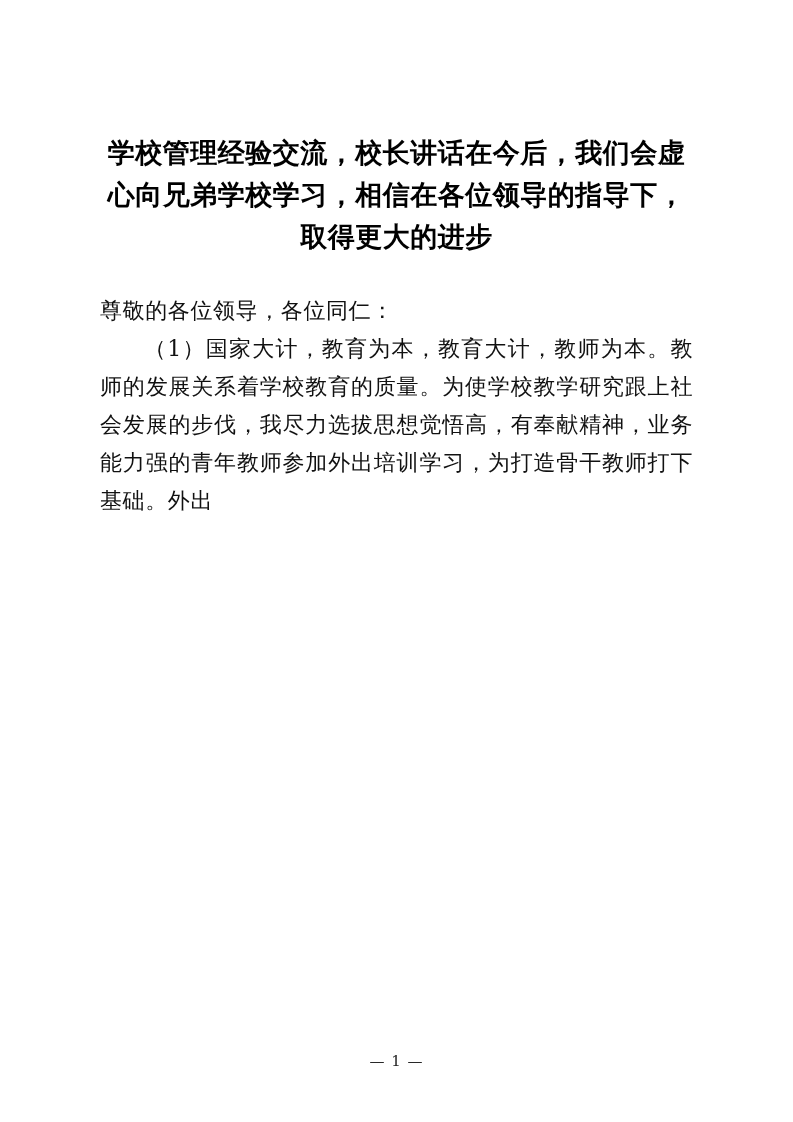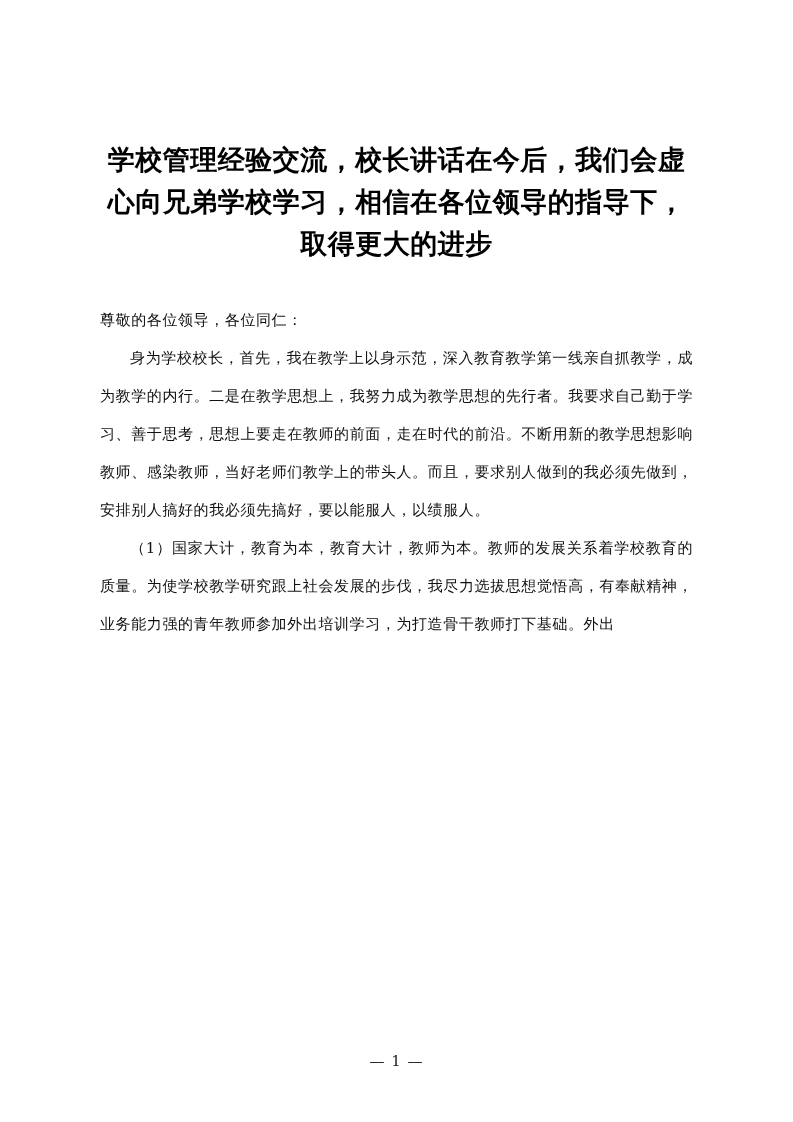--- a/index.html
+++ b/index.html
@@ -15,31 +15,31 @@
     overflow: hidden;
   }
   .page {
     position: relative;
     width: 793px;
     height: 1122px;
     box-sizing: border-box;
     padding: 132px 100px 40px 100px;
   }
   .doc-title {
-    font-family: Liberation Mono, monospace;
+    font-family: Liberation Sans, sans-serif;
     font-weight: bold;
     font-size: 27px;
     line-height: 42px;
     text-align: center;
     letter-spacing: 0.5px;
-    margin: 9px 0 34px 0;
+    margin: 0 0 34px 0;
     color: #000;
   }
   .body-text {
-    font-size: 15px;
+    font-size: 22px;
     line-height: 38px;
     text-align: justify;
     text-justify: inter-ideograph;
     letter-spacing: 0.6px;
     margin: 0;
     color: #111;
   }
   .para {
     margin: 0;
     text-indent: 2em;
@@ -68,21 +68,20 @@
 
 <div class="page">
 
   <h1 class="doc-title">学校管理经验交流，校长讲话在今后，我们会虚心向兄弟学校学习，相信在各位领导的指导下，取得更大的进步</h1>
 
   <div class="body-text">
     <p class="para no-indent">尊敬的各位领导，各位同仁：</p>
 
 
 
-    <p class="para">身为学校校长，首先，我在教学上以身示范，深入教育教学第一线亲自抓教学，成为教学的内行。二是在教学思想上，我努力成为教学思想的先行者。我要求自己勤于学习、善于思考，思想上要走在教师的前面，走在时代的前沿。不断用新的教学思想影响教师、感染教师，当好老师们教学上的带头人。而且，要求别人做到的我必须先做到，安排别人搞好的我必须先搞好，要以能服人，以绩服人。</p>
 
 
     <p class="para">（1）国家大计，教育为本，教育大计，教师为本。教师的发展关系着学校教育的质量。为使学校教学研究跟上社会发展的步伐，我尽力选拔思想觉悟高，有奉献精神，业务能力强的青年教师参加外出培训学习，为打造骨干教师打下基础。外出</p>
   </div>
 
   <div class="page-footer">— 1 —</div>
 
 </div>
 
 </body></html>

